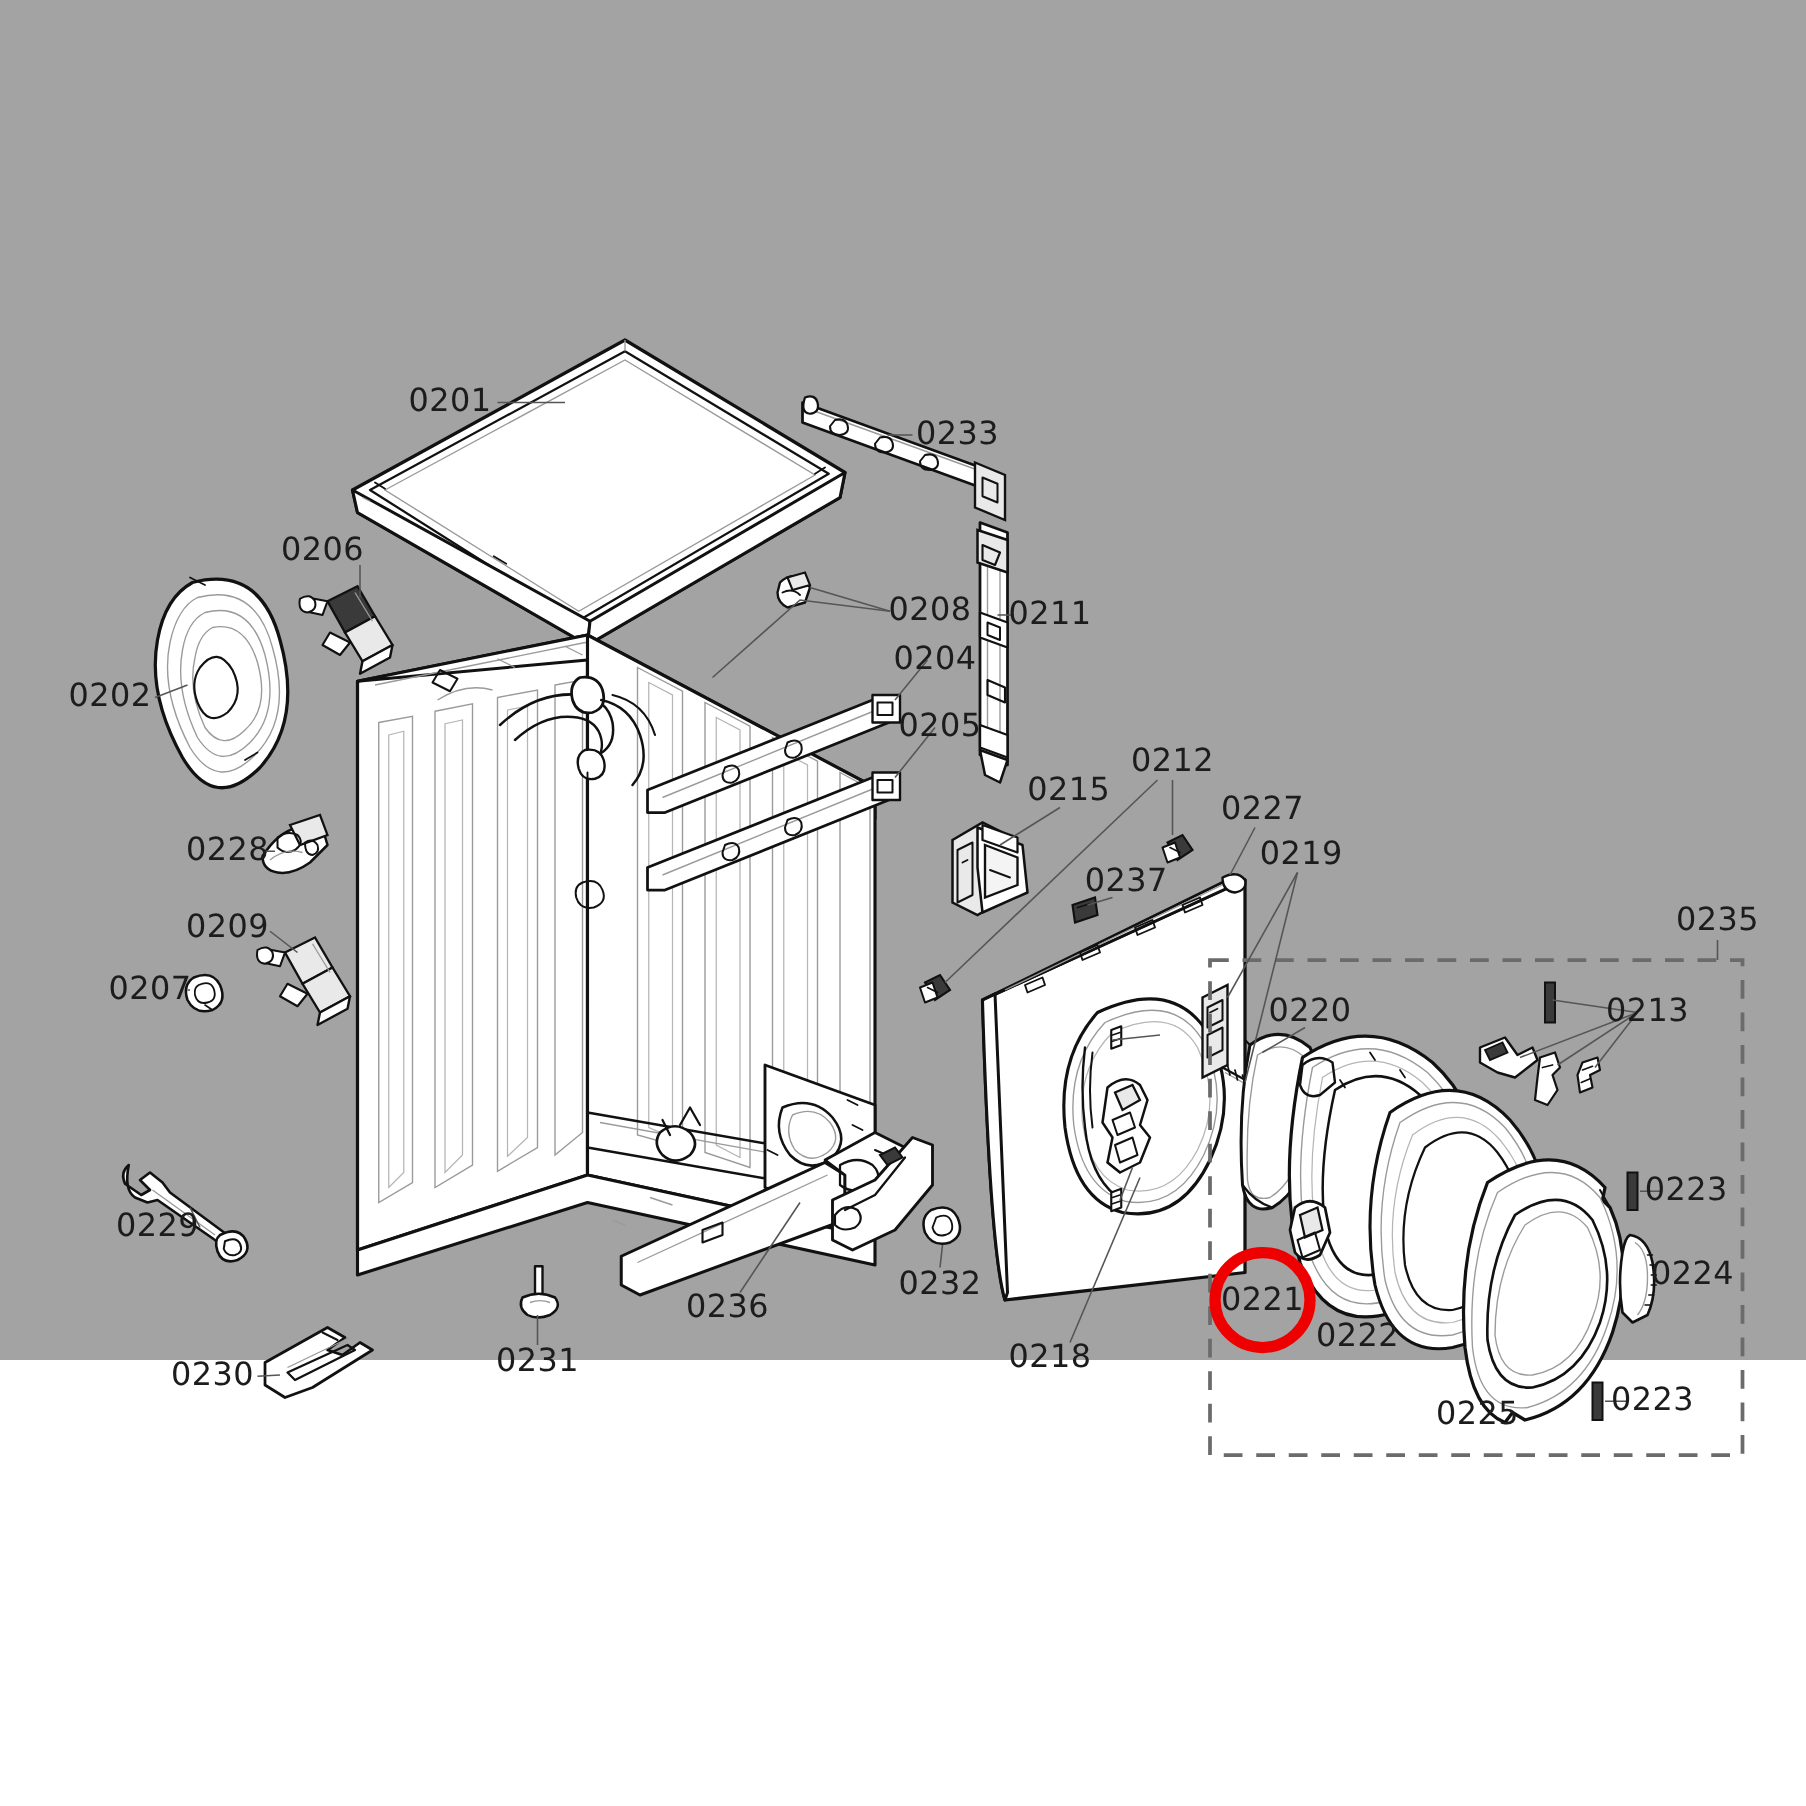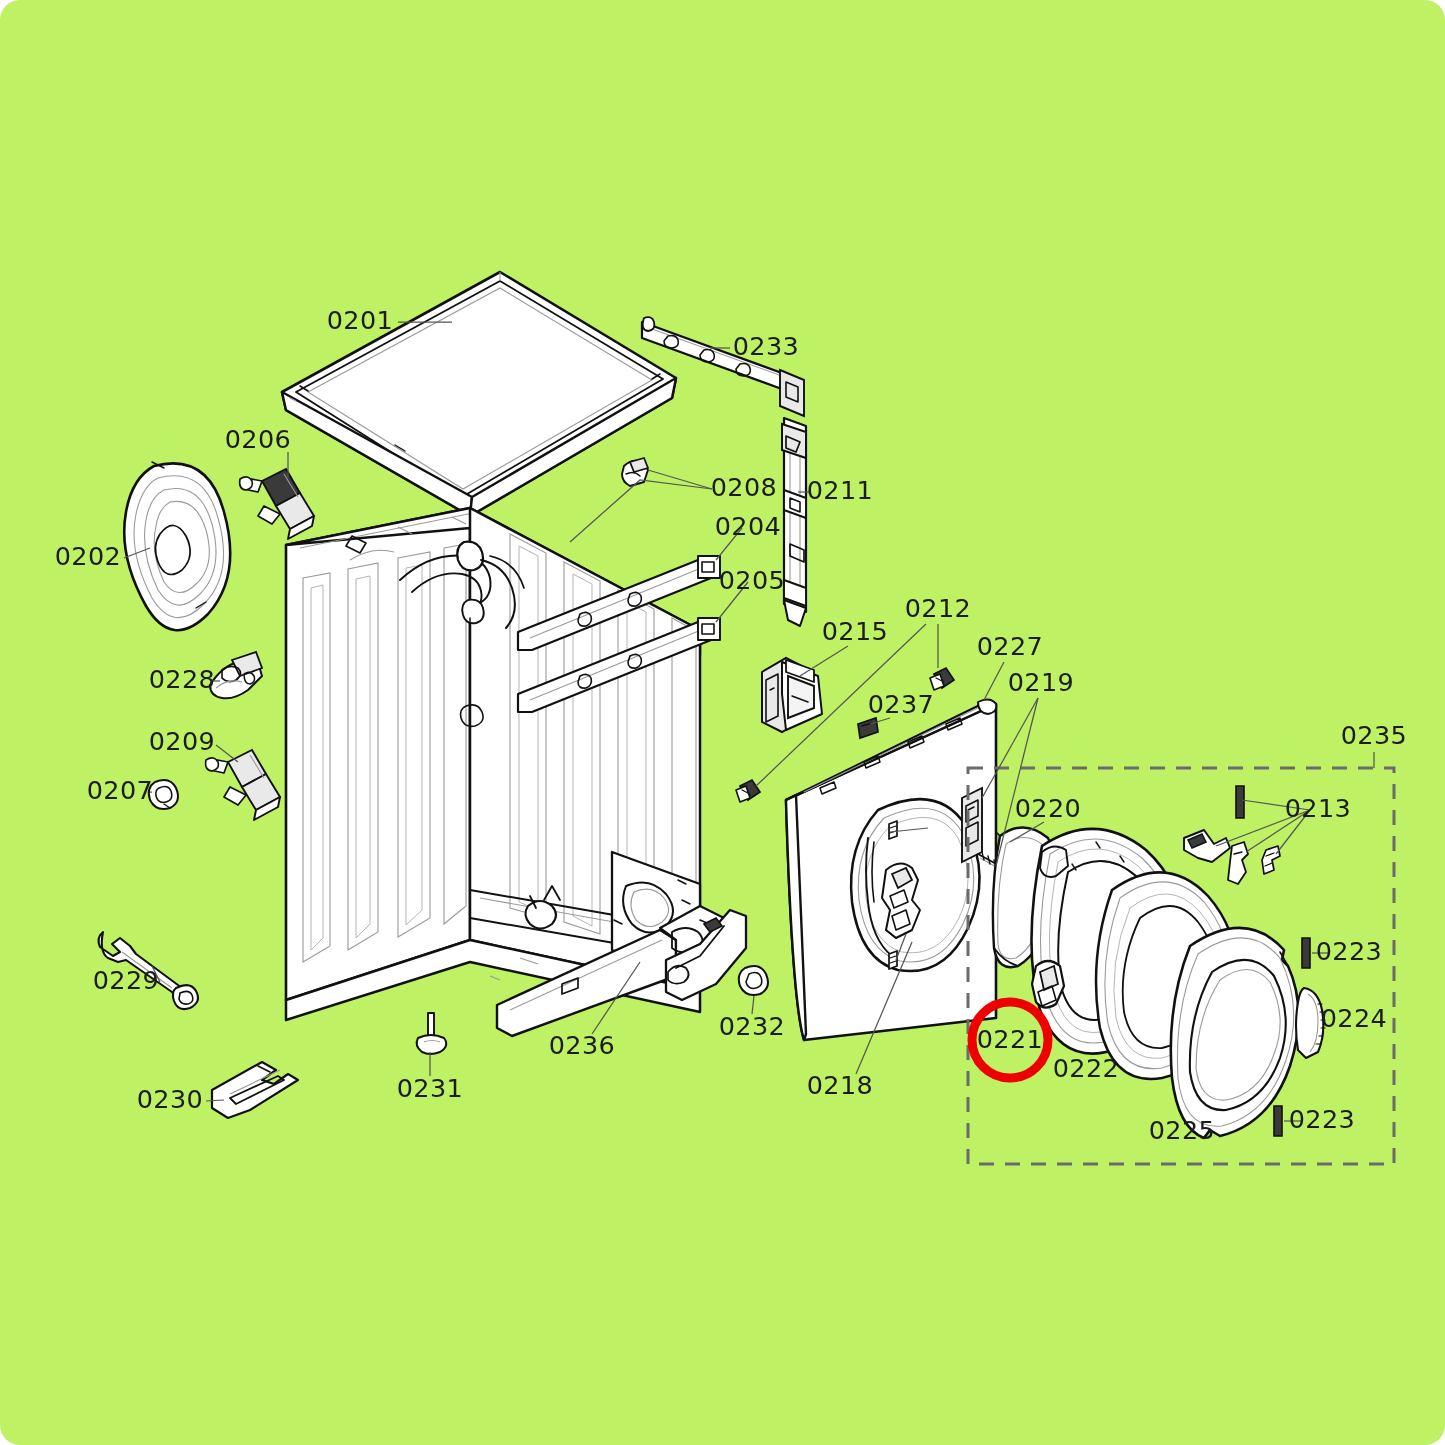--- a/index.html
+++ b/index.html
@@ -2,21 +2,21 @@
 <html><head>
 <meta charset="utf-8">
 <title>Exploded Parts Diagram</title>
 <style>
   html,body{margin:0;padding:0;background:#ffffff;}
   body{
     width:1445px;height:1445px;
     font-family:"DejaVu Sans","Liberation Sans",sans-serif;
     overflow:hidden;position:relative;
   }
-  #diagram-root{position:absolute;inset:0;width:1445px;height:1445px;background:#bef264;border-radius:20px;}
+  #diagram-root{position:absolute;inset:0;width:1445px;height:1088px;background:#a3a3a3;}
   svg.canvas{position:absolute;top:0;left:0;width:1445px;height:1445px;display:block;}
   .lbl{
     font-family:"DejaVu Sans","Liberation Sans",sans-serif;
     font-size:25.5px;letter-spacing:0.4px;fill:#1c1c1c;
     dominant-baseline:middle;
   }
   .lead{stroke:#555;stroke-width:1.25;fill:none;}
   .ol{stroke:#111;fill:#ffffff;stroke-linejoin:round;stroke-linecap:round;}
   .ol2{stroke:#111;fill:none;stroke-linejoin:round;stroke-linecap:round;}
   .thin{stroke:#9a9a9a;stroke-width:1.1;fill:none;}

